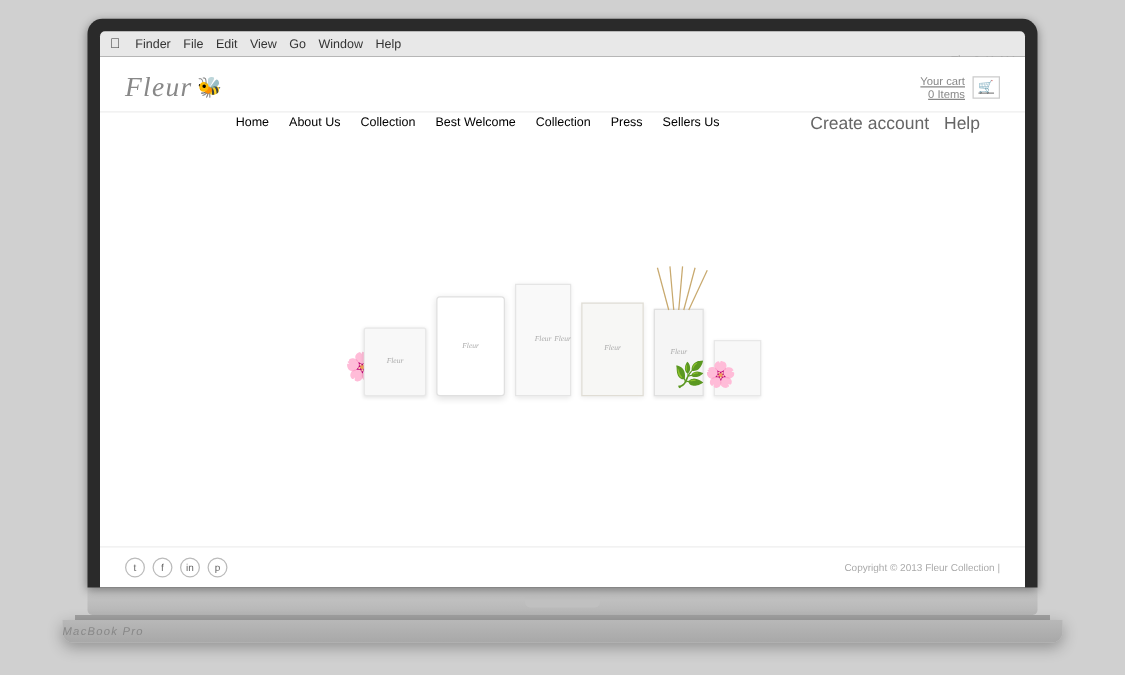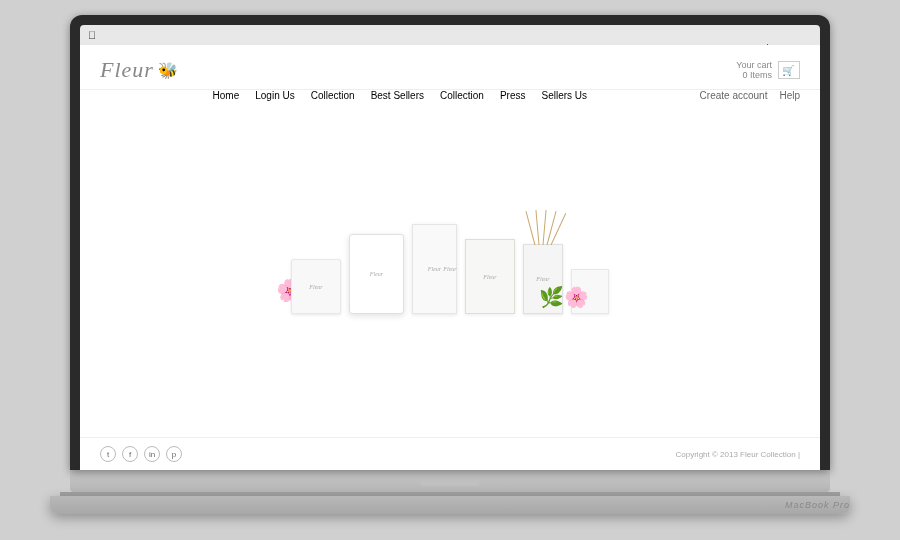--- a/index.html
+++ b/index.html
@@ -102,20 +102,21 @@
       margin-left: 4px;
     }
     .cart-info {
       margin-left: auto;
       text-align: right;
       font-size: 9px;
       color: #888;
       display: flex;
       align-items: center;
       gap: 6px;
+      text-decoration: underline;
     }
     .cart-box {
       width: 22px;
       height: 18px;
       border: 1px solid #ccc;
       display: flex;
       align-items: center;
       justify-content: center;
       font-size: 10px;
     }
@@ -285,64 +286,73 @@
     }
 
     
     .laptop-base {
       width: 800px;
       height: 18px;
       background: linear-gradient(to bottom, #b8b8b8, #a8a8a8);
       border-radius: 0 0 8px 8px;
       display: flex;
       align-items: center;
-      justify-content: flex-end;
+      justify-content: flex-start;
       box-shadow: 0 4px 12px rgba(0,0,0,0.3);
       font-style: italic;
     }
     .laptop-base-label {
       font-size: 9px;
       color: #888;
       letter-spacing: 1px;
     }
     .laptop-hinge {
       width: 780px;
       height: 4px;
       background: #a0a0a0;
     }
 
     
     .site-nav-wrapper {
       display: flex;
       align-items: center;
-      padding: 0 20px;
+      padding: 0 36px;
     }
     .site-nav-center {
       display: flex;
       gap: 16px;
       flex: 1;
       justify-content: center;
       font-size: 10px;
     }
     .site-nav-right-items {
       display: flex;
       gap: 12px;
-      font-size: 10px;
+      font-size: 14px;
       color: #666;
     }
   </style>
 </head>
 <body>
 
 <div class="laptop-outer">
 
   <div class="laptop-screen-bezel">
 
     <div class="mac-menubar">
       <span class="apple-icon"></span>
+      <div class="mac-menubar-items">
+        <span>Finder</span>
+        <span>File</span>
+        <span>Edit</span>
+        <span>View</span>
+        <span>Go</span>
+        <span>Window</span>
+        <span>Help</span>
+      </div>
       <div class="mac-menubar-right">
         <span>Thu 9:41 AM</span>
       </div>
     </div>
 
     <div class="screen-content">
       <div class="website">
 
         <div class="site-header">
           <span class="site-logo">Fleur</span>
@@ -352,23 +362,23 @@
               <div>Your cart</div>
               <div>0 Items</div>
             </div>
             <div class="cart-box">🛒</div>
           </div>
         </div>
 
         <div class="site-nav-wrapper">
           <div class="site-nav-center">
             <span class="nav-item active">Home</span>
-            <span class="nav-item">Login Us</span>
+            <span class="nav-item">About Us</span>
             <span class="nav-item">Collection</span>
-            <span class="nav-item">Best Sellers</span>
+            <span class="nav-item">Best Welcome</span>
             <span class="nav-item">Collection</span>
             <span class="nav-item">Press</span>
             <span class="nav-item">Sellers Us</span>
           </div>
           <div class="site-nav-right-items">
             <span>Create account</span>
             <span>Help</span>
           </div>
         </div>
 

